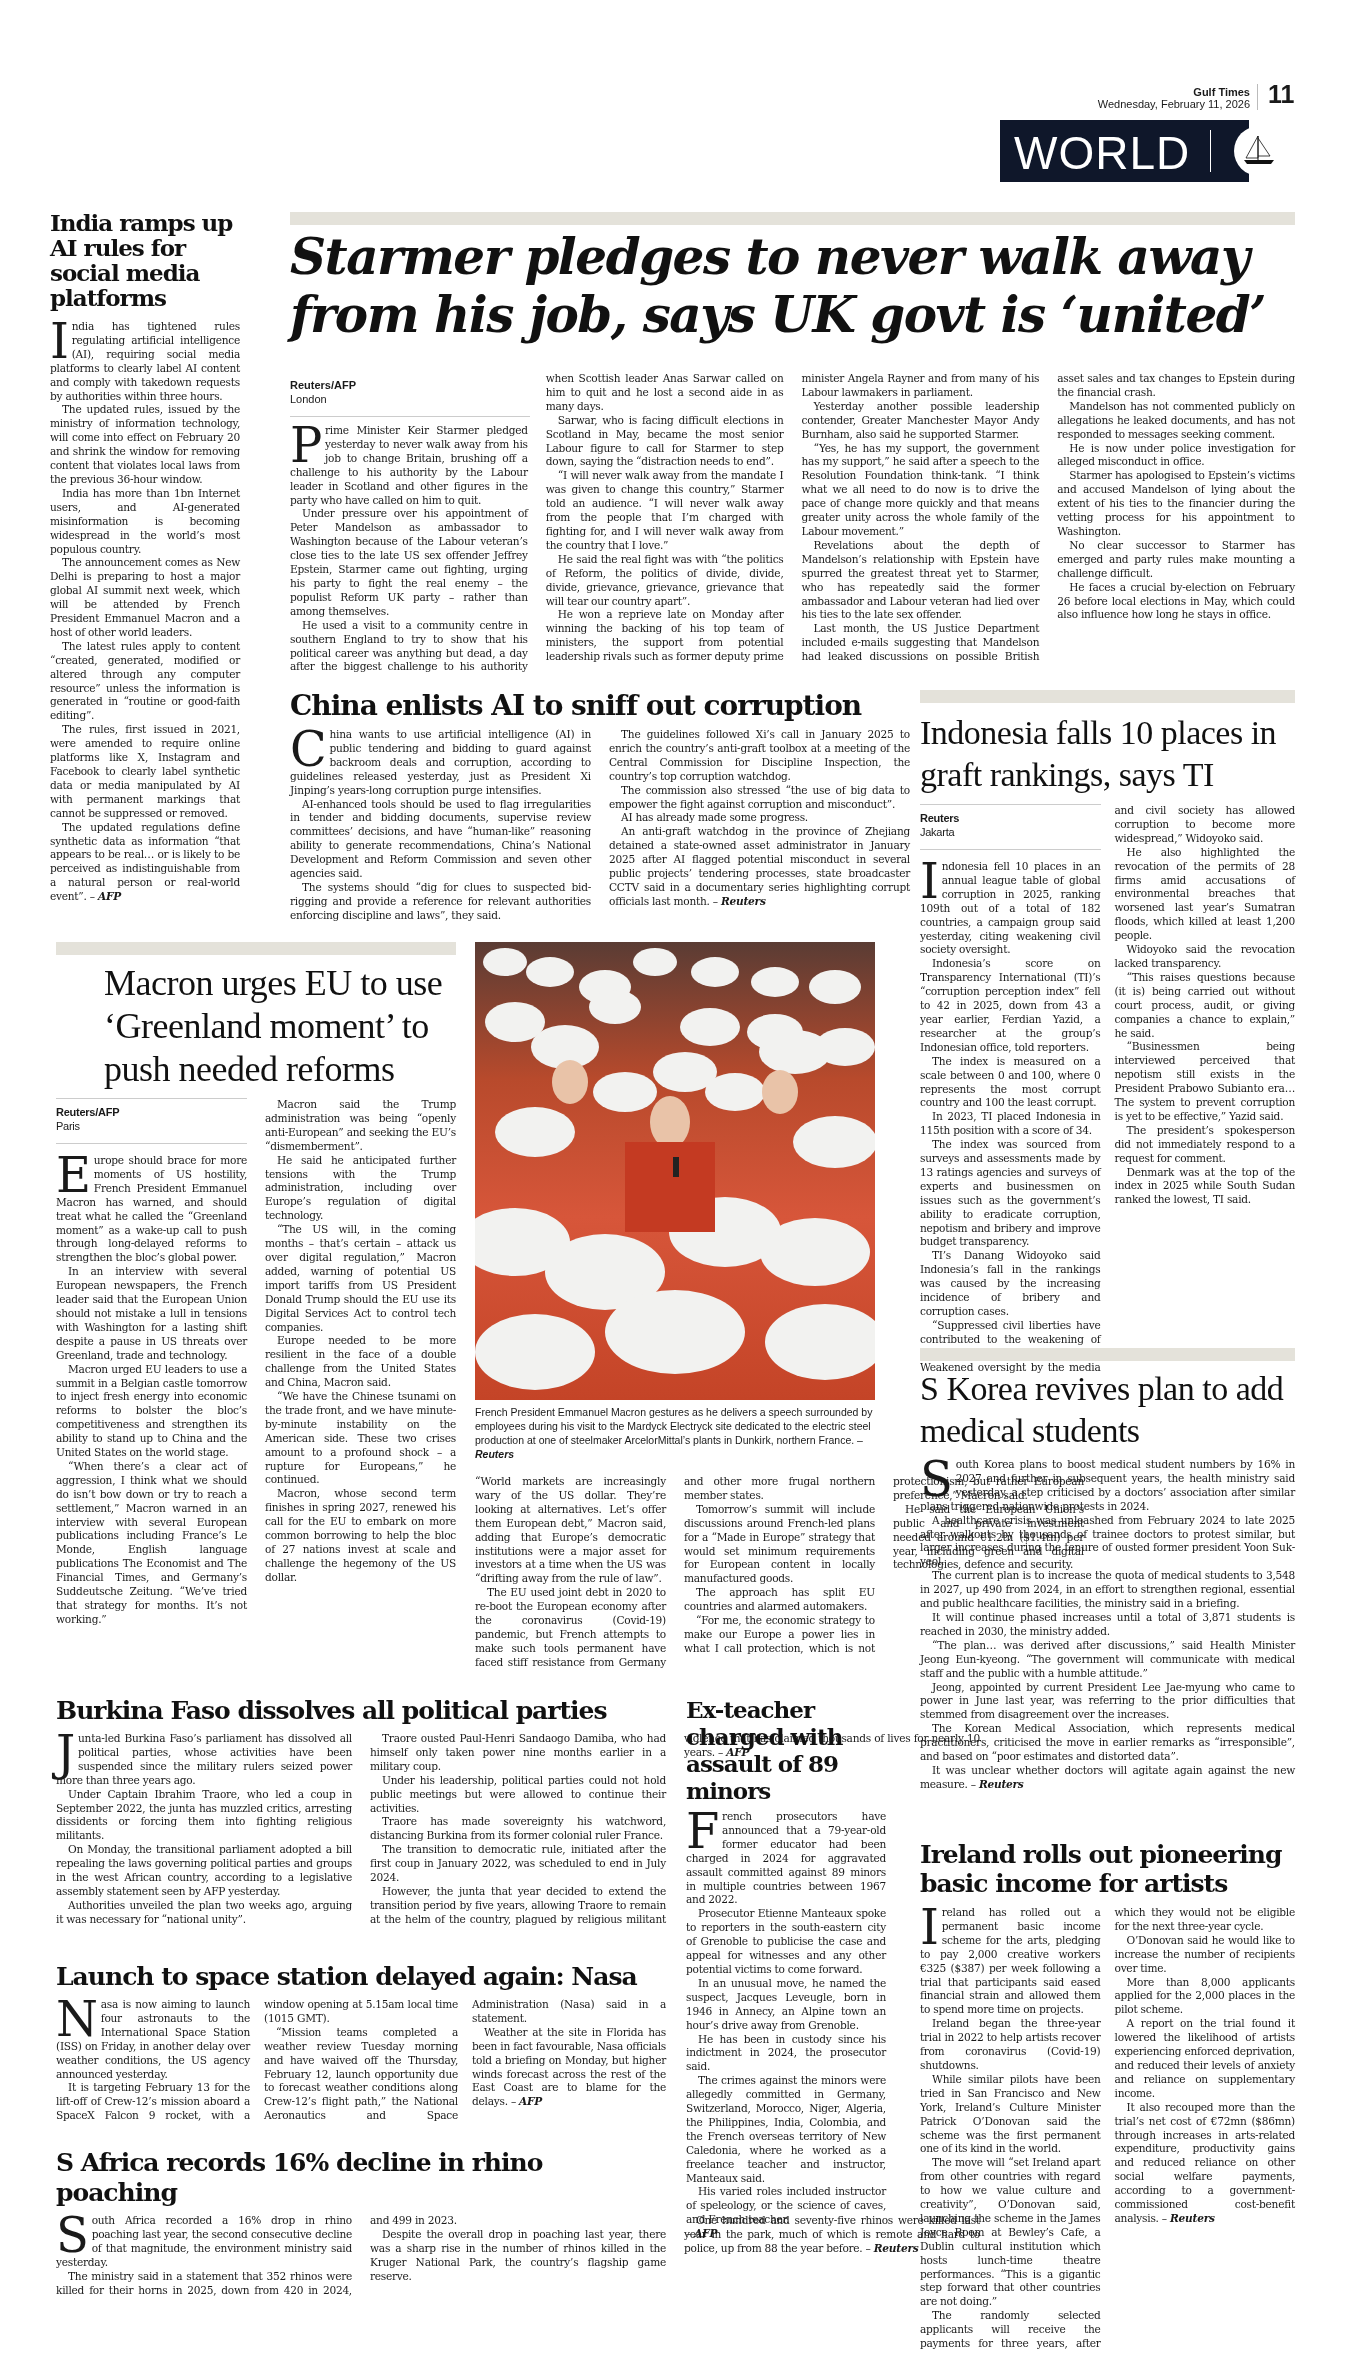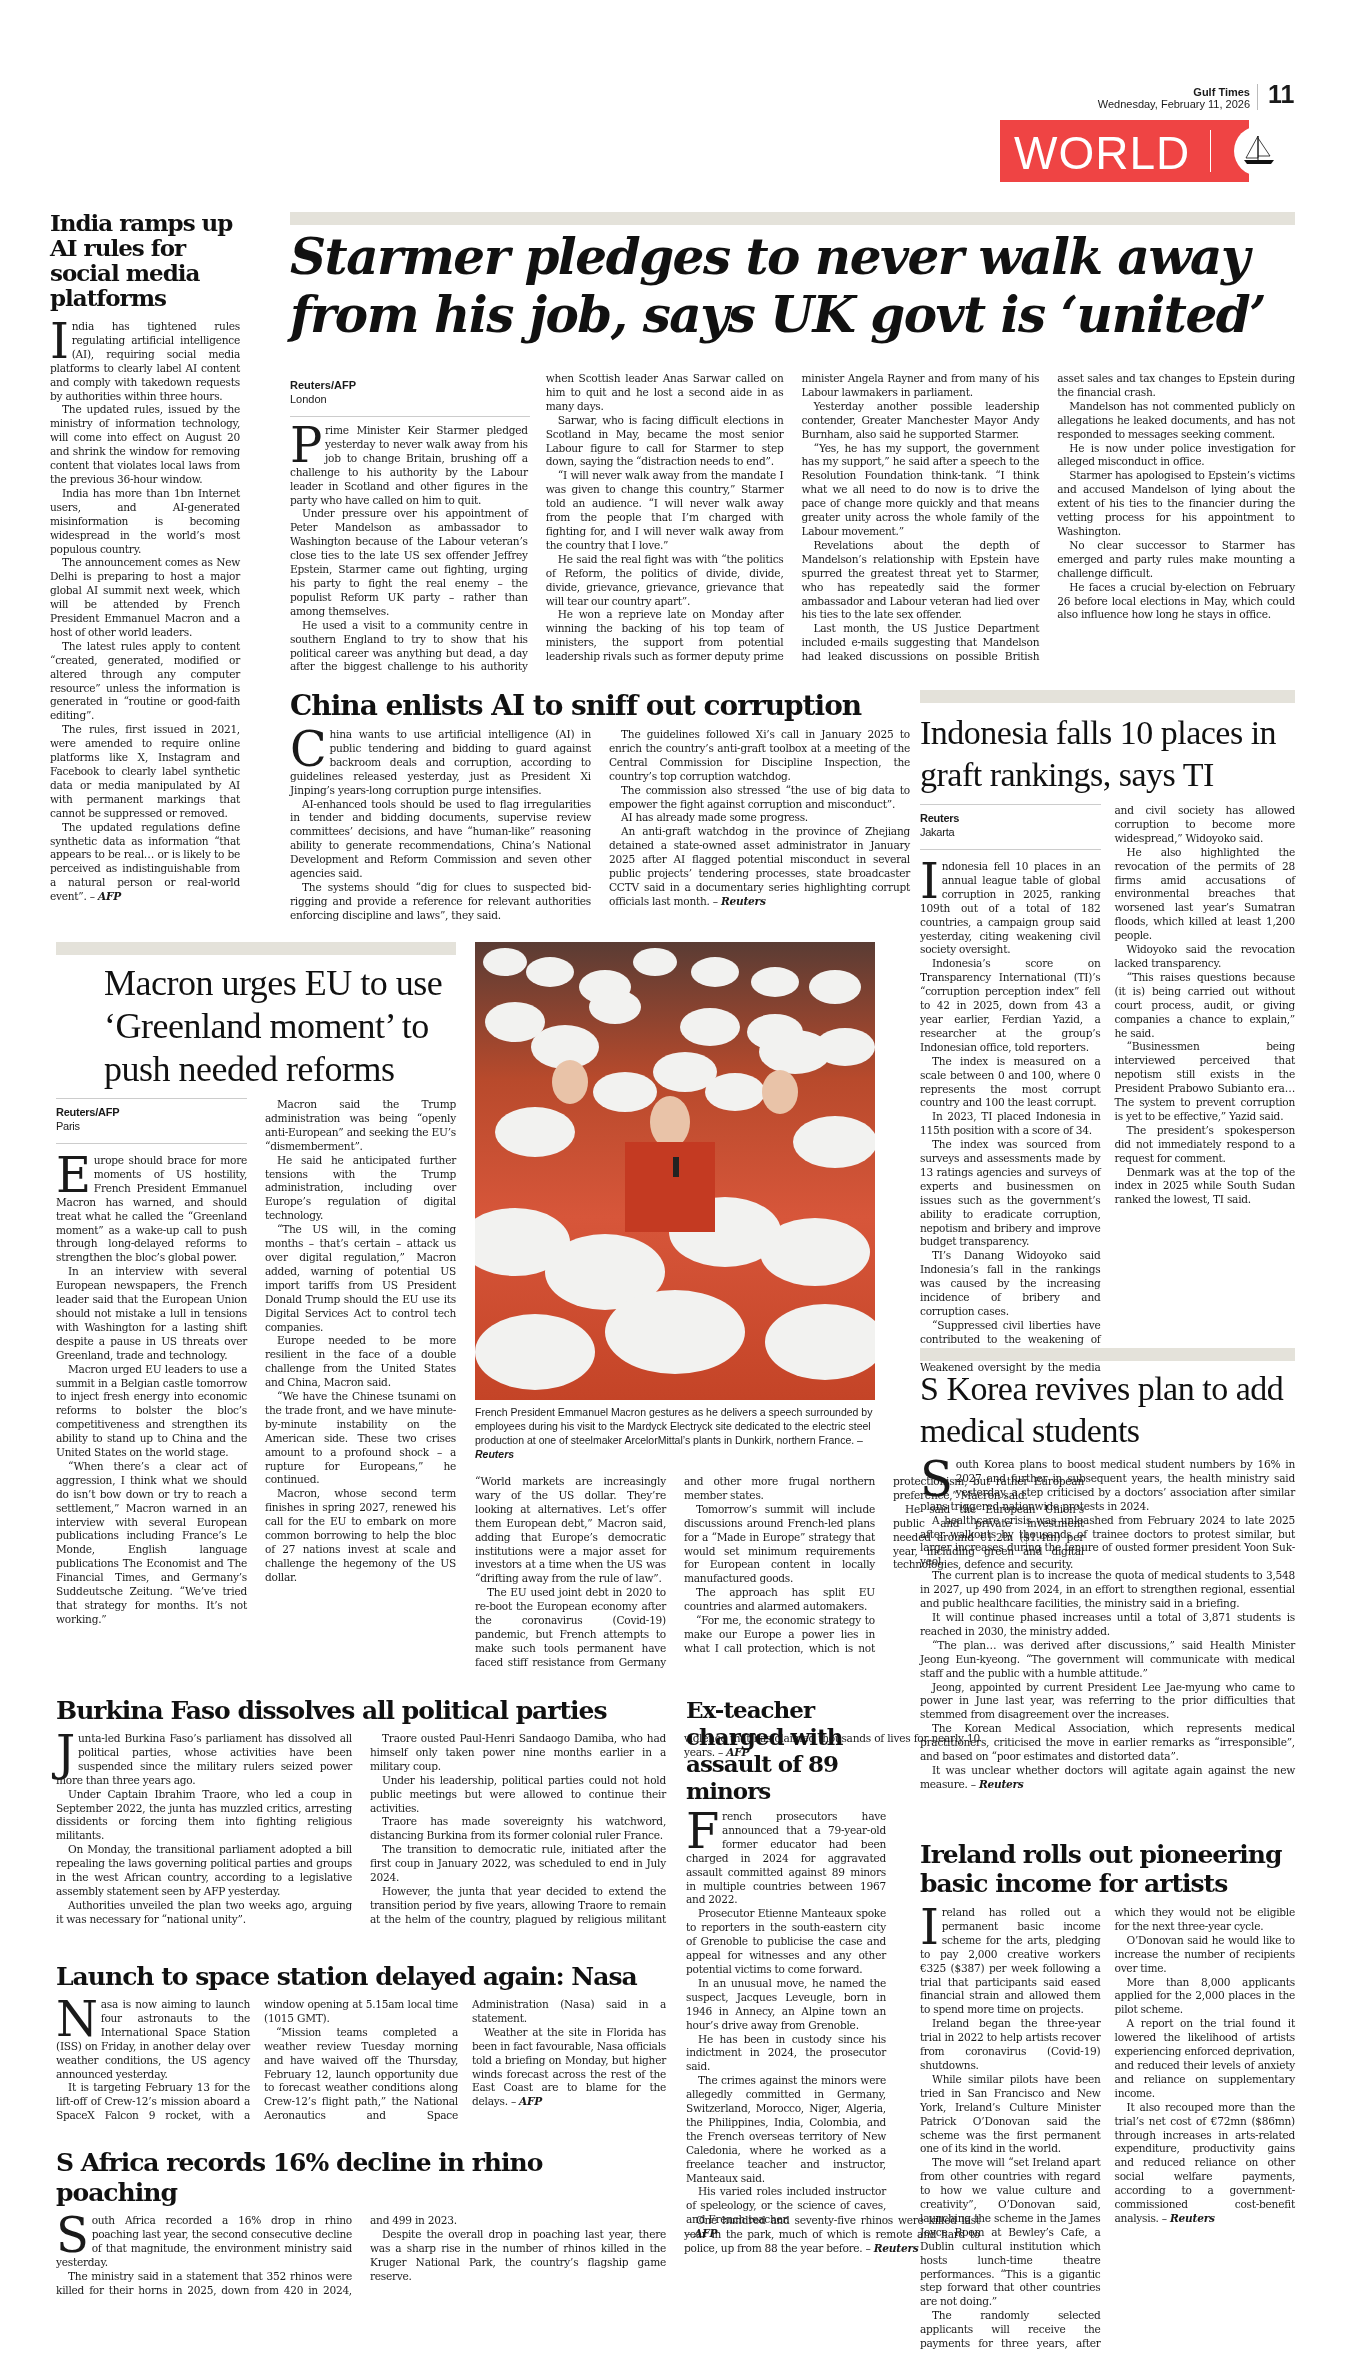--- a/index.html
+++ b/index.html
@@ -21,39 +21,39 @@
 </head>
 <body>
 
 <div class="abs" style="left:0;top:0;width:1351px;height:190px;">
   <div class="abs" style="left:1080px;top:86px;width:170px;text-align:right;font-family:'Liberation Sans',sans-serif;">
     <div style="font-weight:bold;font-size:11px;line-height:12px;">Gulf Times</div>
     <div style="font-size:11px;line-height:12px;">Wednesday, February 11, 2026</div>
   </div>
   <div class="abs" style="left:1257px;top:84px;width:1px;height:26px;background:#bbb;"></div>
   <div class="abs" style="left:1268px;top:80px;font-family:'Liberation Sans',sans-serif;font-weight:bold;font-size:25px;">11</div>
-  <div class="abs" style="left:1000px;top:120px;width:249px;height:62px;background:#ef4444;">
+  <div class="abs" style="left:1000px;top:120px;width:249px;height:62px;background:#0f172a;">
     <div class="abs" style="left:14px;top:6px;color:#fff;font-family:'Liberation Sans',sans-serif;font-size:46px;letter-spacing:1px;font-weight:normal;">WORLD</div>
     <div class="abs" style="left:210px;top:10px;width:1px;height:42px;background:#fff;"></div>
     <div class="abs" style="left:234px;top:6px;width:50px;height:50px;border-radius:50%;background:#fff;">
       <svg width="50" height="50" viewBox="0 0 50 50">
         <path d="M10 34 L40 34 L37 38 L13 38 Z" fill="#111"></path>
         <line x1="24" y1="10" x2="24" y2="34" stroke="#111" stroke-width="1"></line>
         <path d="M24 10 L12 32 L24 32 Z" fill="none" stroke="#111" stroke-width="0.8"></path>
         <path d="M24 12 L36 30 L24 30" fill="none" stroke="#111" stroke-width="0.8"></path>
       </svg>
     </div>
   </div>
 </div>
 
 <div class="abs" style="left:50px;top:210px;width:190px;">
   <h2 class="hl-bold" style="font-size:23px;line-height:25px;margin-bottom:10px;">India ramps up AI rules for social media platforms</h2>
   <div class="body-text">
     <p class="first"><span class="dropcap">I</span><span>ndia has tightened rules regulating artificial intelligence (AI), requiring social media platforms to clearly label AI content and comply with takedown requests by authorities within three hours.</span></p>
-    <p>The updated rules, issued by the ministry of information technology, will come into effect on August 20 and shrink the window for removing content that violates local laws from the previous 36-hour window.</p>
+    <p>The updated rules, issued by the ministry of information technology, will come into effect on February 20 and shrink the window for removing content that violates local laws from the previous 36-hour window.</p>
     <p>India has more than 1bn Internet users, and AI-generated misinformation is becoming widespread in the world’s most populous country.</p>
     <p>The announcement comes as New Delhi is preparing to host a major global AI summit next week, which will be attended by French President Emmanuel Macron and a host of other world leaders.</p>
     <p>The latest rules apply to content “created, generated, modified or altered through any computer resource” unless the information is generated in “routine or good-faith editing”.</p>
     <p>The rules, first issued in 2021, were amended to require online platforms like X, Instagram and Facebook to clearly label synthetic data or media manipulated by AI with permanent markings that cannot be suppressed or removed.</p>
     <p><span>The updated regulations define synthetic data as information “that appears to be real… or is likely to be perceived as indistinguishable from a natural person or real-world event”.</span> – <span class="src">AFP</span></p>
   </div>
 </div>
 
 <div class="abs rule-bar" style="left:290px;top:212px;width:1005px;"></div>
 <div class="abs" style="left:290px;top:228px;width:1005px;">

